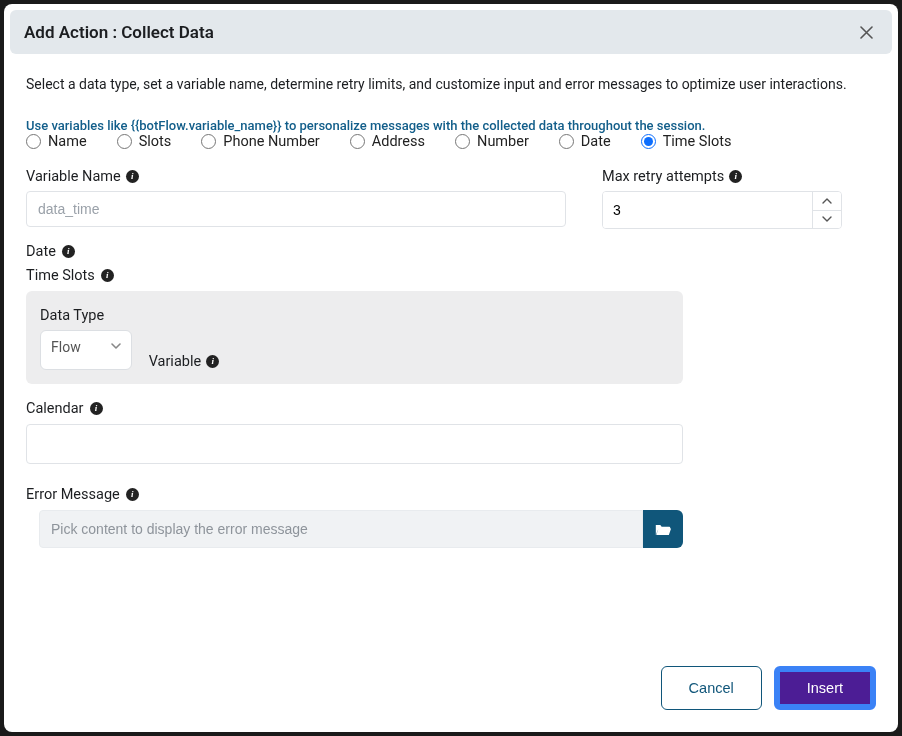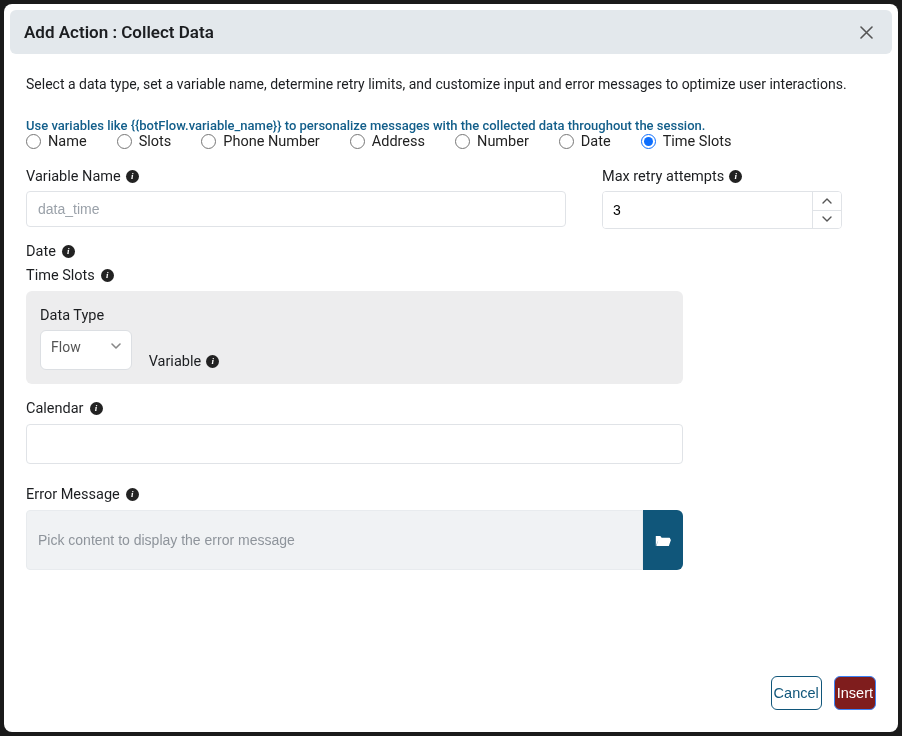--- a/index.html
+++ b/index.html
@@ -251,22 +251,23 @@
     }
     .err-row {
       display: flex;
       width: 657px;
     }
     .err-input {
       flex: 1;
       border: 1px solid #e8ebee;
       background: #f0f2f4;
       border-radius: 4px 0 0 4px;
-      padding: 21px 11px;
-      font-size: 14px;
+      padding: 10px 11px;
+      font-size: 14px;
+      margin-left: 13px;
     }
     .err-input::placeholder{ color: #8e949b; }
     .folder-btn {
       width: 40px;
       background: #10567a;
       border: none;
       border-radius: 0 6px 6px 0;
       cursor: pointer;
       display:flex;
       align-items:center;
@@ -274,32 +275,32 @@
     }
     .folder-btn svg { fill:#fff; width:18px; height:15px; }
     .dialog-footer {
       display: flex;
       justify-content: flex-end;
       gap: 12px;
       padding: 14px 22px 22px;
     }
     .btn {
       border-radius: 6px;
-      padding: 8px 2px;
+      padding: 8px 27px;
       font-size: 14.5px;
       cursor: pointer;
     }
     .btn-secondary {
       background: #fff;
       border: 1px solid #10567a;
       color: #10567a;
     }
     .btn-primary {
-      background: #7f1d1d;
-      border: 1px solid #3b82f6;
+      background: #4c1d95;
+      border: 6px solid #3b82f6;
       color: #fff;
     }
   </style>
 </head>
 <body>
 
 <div class="dialog">
 
   <div class="dialog-header">
     <h2>Add Action : Collect Data</h2>

